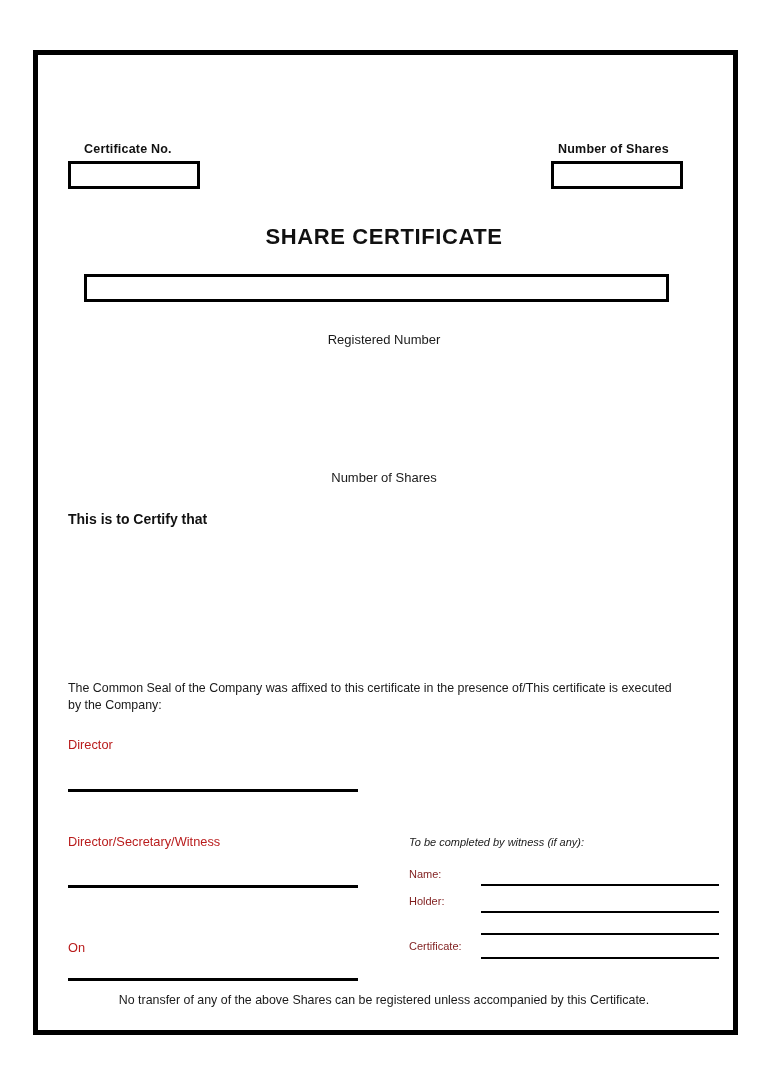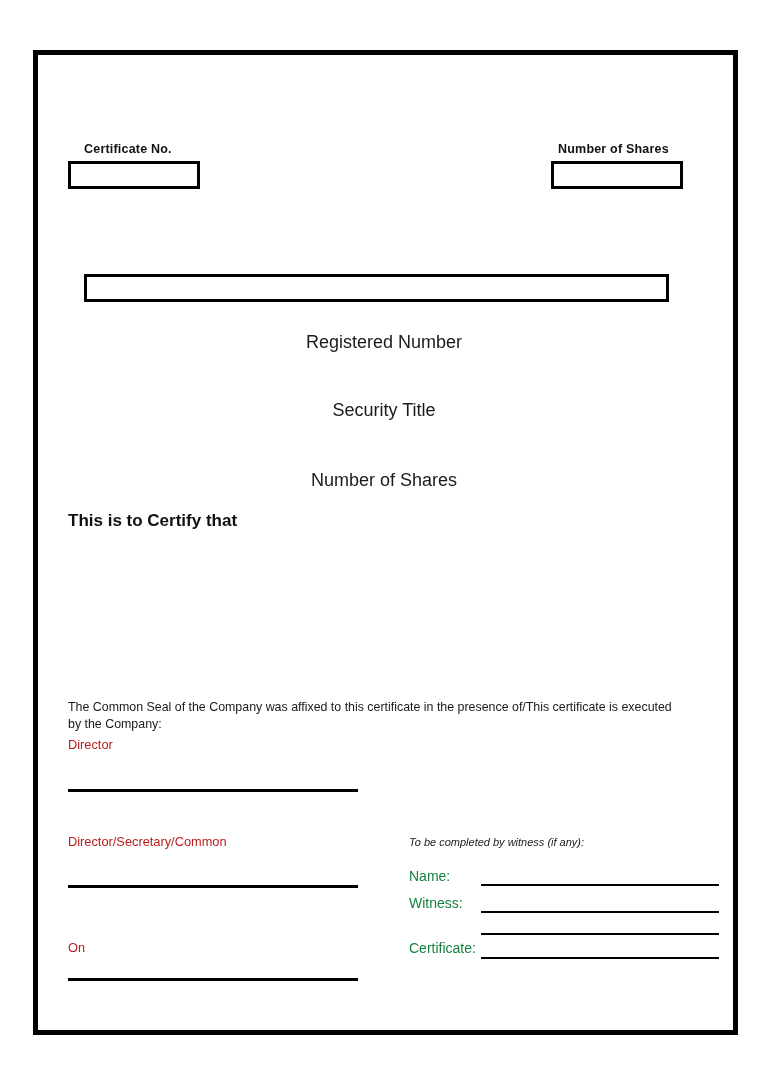--- a/index.html
+++ b/index.html
@@ -79,48 +79,48 @@
     border: 3px solid #000000;
     box-sizing: border-box;
     background: #ffffff;
   }
 
   
   .center-label {
     position: absolute;
     left: 0; right: 0;
     text-align: center;
-    font-size: 18px;
+    font-size: 13px;
     color: #1a1a1a;
   }
   .cl-registered { top: 332px; }
   .cl-security   { top: 400px; }
   .cl-shares     { top: 470px; }
 
   
   .certify-heading {
     position: absolute;
     left: 68px;
     top: 511px;
-    font-size: 17px;
+    font-size: 14px;
     font-weight: bold;
     color: #111111;
   }
 
   
   .body-para {
     position: absolute;
     left: 68px;
     width: 646px;
     font-size: 12.4px;
     line-height: 17px;
     color: #1a1a1a;
   }
   .para-holder { top: 647px; }
-  .para-seal   { top: 699px; width: 620px; }
+  .para-seal   { top: 680px; width: 620px; }
 
   
   .sig-label {
     position: absolute;
     left: 68px;
     font-size: 12.8px;
     color: #b91c1c;
     white-space: nowrap;
   }
   .sig-director   { top: 737px; }
@@ -144,22 +144,22 @@
     left: 409px;
     top: 836px;
     font-size: 11px;
     font-style: italic;
     color: #1a1a1a;
     white-space: nowrap;
   }
   .witness-label {
     position: absolute;
     left: 409px;
-    font-size: 14px;
-    color: #15803d;
+    font-size: 11px;
+    color: #7f1d1d;
     white-space: nowrap;
   }
   .wl-name       { top: 868px; }
   .wl-address    { top: 895px; }
   .wl-occupation { top: 940px; }
 
   .witness-line {
     position: absolute;
     left: 481px;
     width: 238px;
@@ -187,46 +187,49 @@
 <div class="page">
 
   <div class="cert-border"></div>
 
   <div class="field-label label-cert-no">Certificate No.</div>
   <div class="field-box box-cert-no"></div>
 
   <div class="field-label label-num-shares">Number of Shares</div>
   <div class="field-box box-num-shares"></div>
 
+  <div class="cert-title">
+    <span>SHARE CERTIFICATE</span>
+  </div>
 
   <div class="box-company"></div>
 
   <div class="center-label cl-registered">Registered Number</div>
-  <div class="center-label cl-security">Security Title</div>
   <div class="center-label cl-shares">Number of Shares</div>
 
   <div class="certify-heading">This is to Certify that</div>
 
   <div class="body-para para-seal">The Common Seal of the Company was affixed to this certificate in the presence of/This certificate is executed by the Company:</div>
 
   <div class="sig-label sig-director">Director</div>
   <div class="sig-line line-director"></div>
 
-  <div class="sig-label sig-witness">Director/Secretary/Common</div>
+  <div class="sig-label sig-witness">Director/Secretary/Witness</div>
   <div class="sig-line line-witness"></div>
 
   <div class="sig-label sig-on">On</div>
   <div class="sig-line line-on"></div>
 
   <div class="witness-title">To be completed by witness (if any):</div>
 
   <div class="witness-label wl-name">Name:</div>
   <div class="witness-line wline-name"></div>
 
-  <div class="witness-label wl-address">Witness:</div>
+  <div class="witness-label wl-address">Holder:</div>
   <div class="witness-line wline-address"></div>
   <div class="witness-line wline-address2"></div>
 
   <div class="witness-label wl-occupation">Certificate:</div>
   <div class="witness-line wline-occupation"></div>
 
+  <div class="footer-note">No transfer of any of the above Shares can be registered unless accompanied by this Certificate.</div>
 
 </div>
 
 </body></html>

